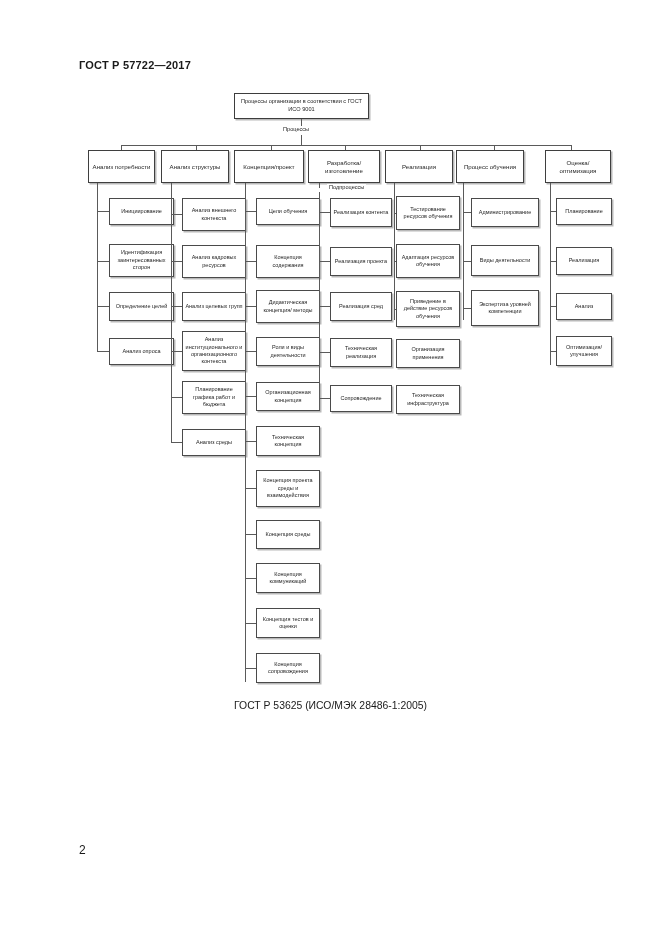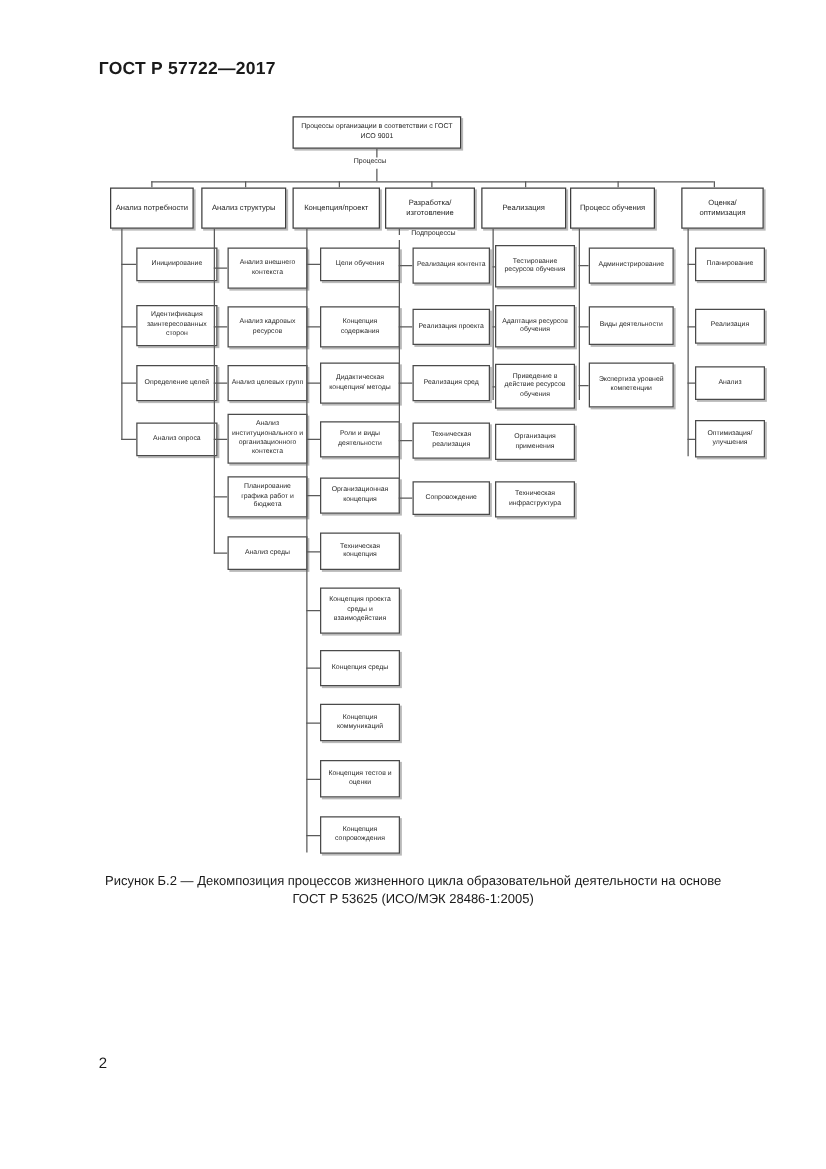--- a/index.html
+++ b/index.html
@@ -12,22 +12,22 @@
     font-family: "Liberation Sans", sans-serif;
     color: #1a1a1a;
     position: relative;
     overflow: hidden;
   }
 
   
   .doc-header {
     position: absolute;
     left: 79px;
-    top: 46px;
-    font-size: 14px;
+    top: 59px;
+    font-size: 11px;
     font-weight: bold;
     letter-spacing: 0.2px;
     white-space: nowrap;
   }
   .page-number {
     position: absolute;
     left: 79px;
     top: 843px;
     font-size: 12px;
   }
@@ -250,19 +250,18 @@
   <div class="hline" style="left:550px; top:261px; width:6px;"></div>
   <div class="node" style="left:556px; top:247px; width:56px; height:28px;">Реализация</div>
 
   <div class="hline" style="left:550px; top:306px; width:6px;"></div>
   <div class="node" style="left:556px; top:293px; width:56px; height:27px;">Анализ</div>
 
   <div class="hline" style="left:550px; top:351px; width:6px;"></div>
   <div class="node" style="left:556px; top:336px; width:56px; height:30px;">Оптимизация/ улучшения</div>
 
   <div class="figure-caption">
-    <div>Рисунок Б.2 — Декомпозиция процессов жизненного цикла образовательной деятельности на основе</div>
     <div>ГОСТ Р 53625 (ИСО/МЭК 28486-1:2005)</div>
   </div>
 
 </div>
 
 <div class="page-number">2</div>
 
 </body></html>

